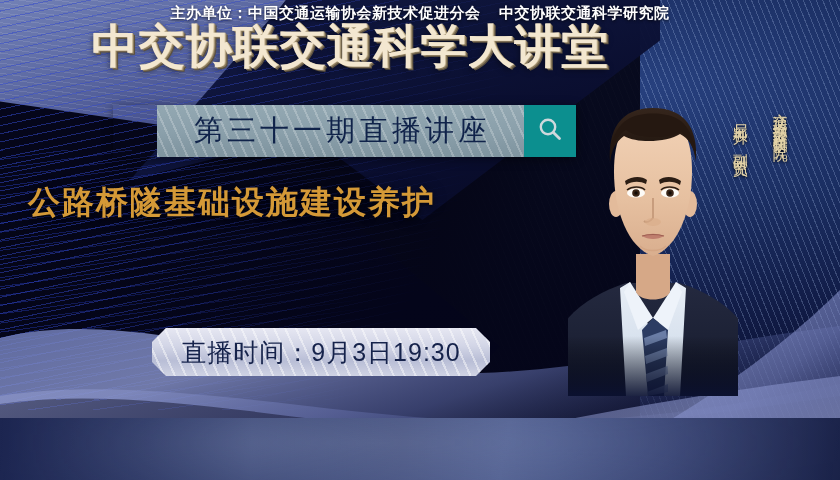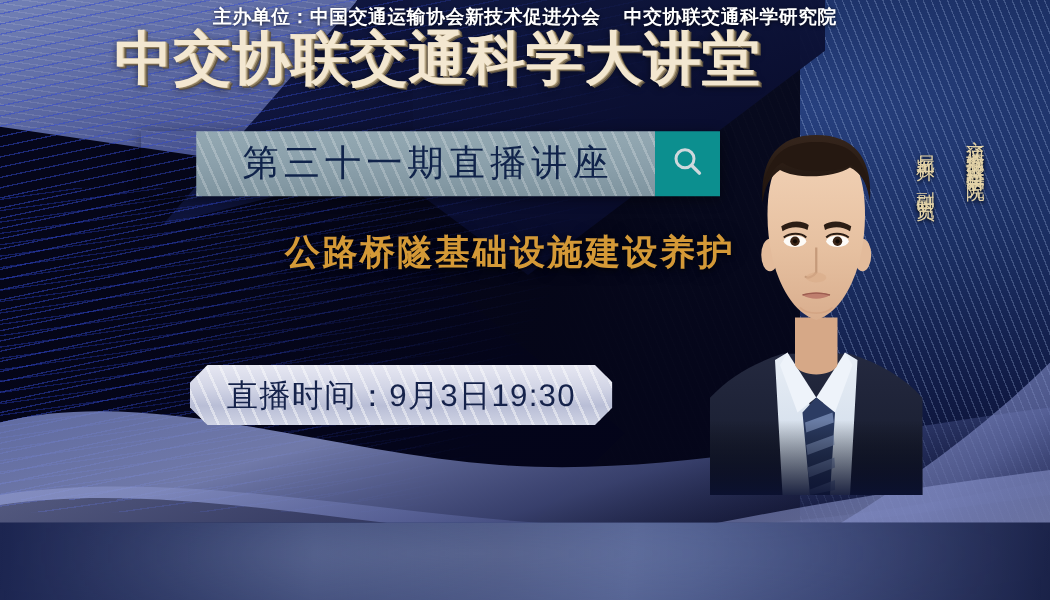--- a/index.html
+++ b/index.html
@@ -173,32 +173,32 @@
     display:flex;align-items:center;justify-content:center;
   }
 
   
   .main-title{
     position:absolute;left:28px;top:178px;width:560px;
     z-index:6;
   }
   .main-title .line{
     color:#d49937;
-    font-size:28px;font-weight:bold;
+    font-size:32px;font-weight:bold;
     line-height:48px;
     letter-spacing:2px;
-    text-align:right;
+    text-align:left;
     white-space:nowrap;
     text-shadow:0 2px 4px rgba(0,0,0,.6), 0 0 14px rgba(0,0,0,.35);
     font-family:Liberation Sans, sans-serif;
   }
 
   
   .date-pill{
-    position:absolute;left:152px;top:292px;
+    position:absolute;left:152px;top:328px;
     width:338px;height:48px;
     z-index:6;
     background:linear-gradient(180deg,#e6e7f2 0%,#d2d5e6 38%,#b9bed6 68%,#cfd3e4 100%);
     clip-path:polygon(14px 0,calc(100% - 14px) 0,100% 14px,100% calc(100% - 14px),calc(100% - 14px) 100%,14px 100%,0 calc(100% - 14px),0 14px);
     display:flex;align-items:center;justify-content:center;
     box-shadow:0 3px 12px rgba(0,0,0,.5);
     overflow:hidden;
   }
   .date-pill::before{
     content:"";position:absolute;inset:0;

